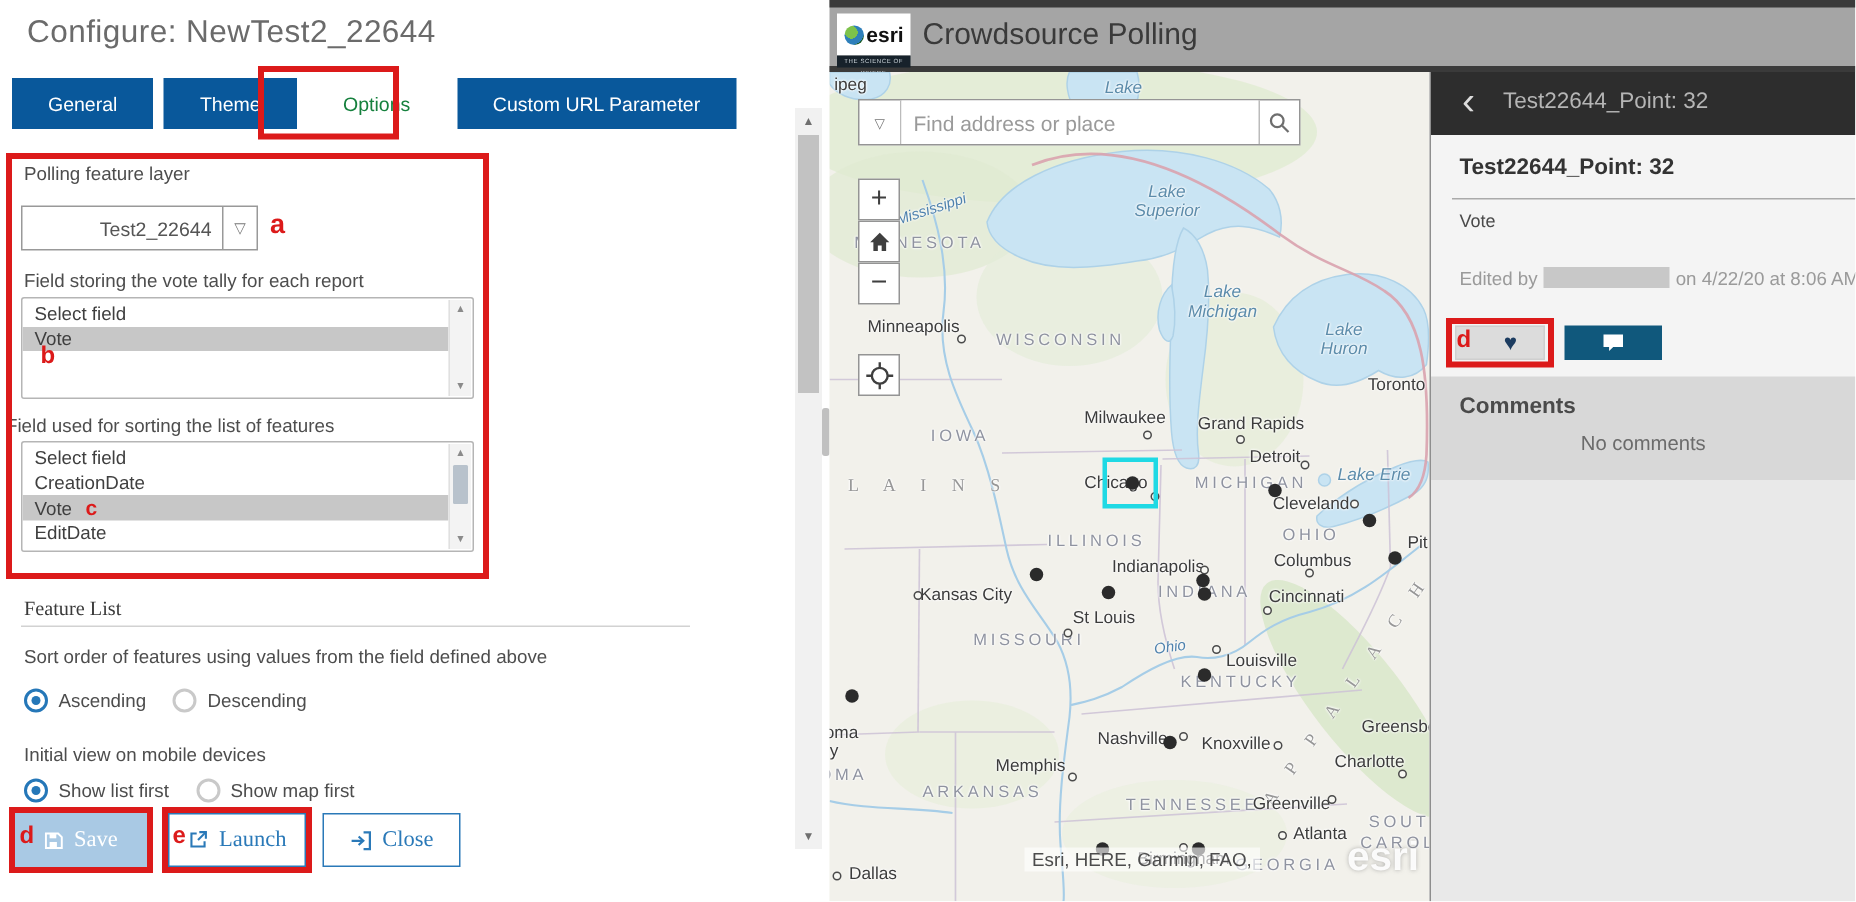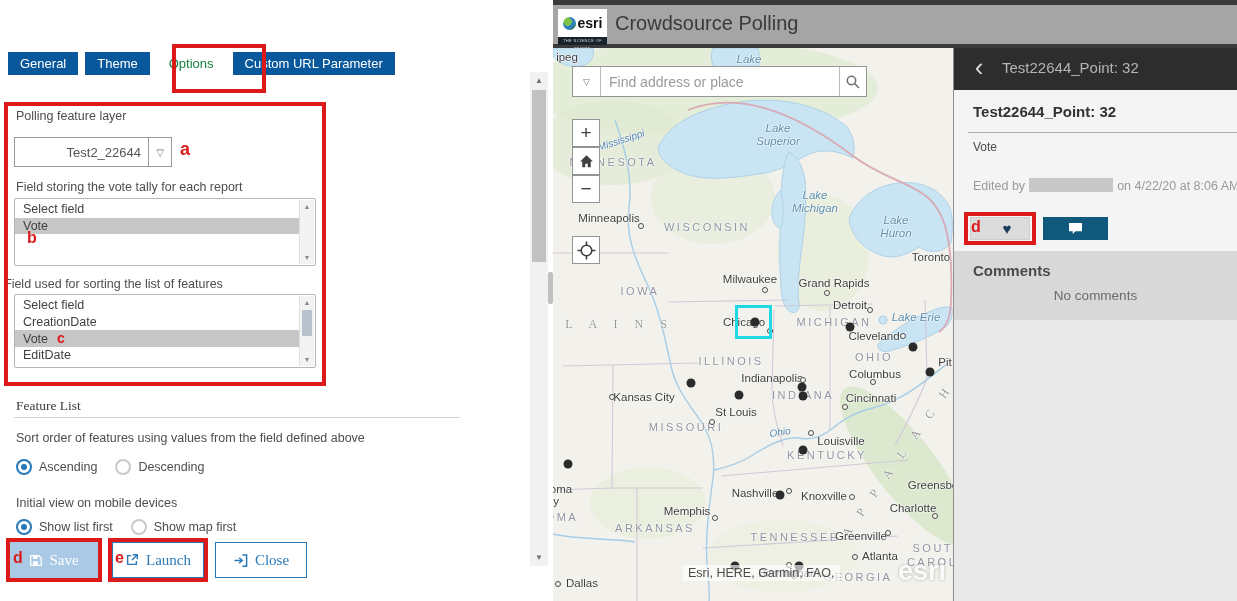--- a/index.html
+++ b/index.html
@@ -3,21 +3,21 @@
 <meta charset="utf-8">
 <style>
   * { margin:0; padding:0; box-sizing:border-box; }
   html,body { width:1237px; height:601px; background:#fff; font-family:"Liberation Sans",sans-serif; }
   #root { position:relative; width:1237px; height:601px; overflow:hidden; background:#fff; }
 
   
   #config { position:absolute; left:0; top:0; width:527px; height:601px; background:#fff; }
   #config-title { position:absolute; left:18px; top:10px; font-size:21px; color:#6b6b6b; font-weight:400; letter-spacing:.3px; }
   #tabs { position:absolute; left:8px; top:52px; display:flex; gap:7px; }
-  .tab { height:23px; background:var(--tab_blue); color:#fff; font-size:13px; display:flex; align-items:center; justify-content:center; padding:0 12px; cursor:pointer; white-space:nowrap; }
+  .tab { height:34px; background:var(--tab_blue); color:#fff; font-size:13px; display:flex; align-items:center; justify-content:center; padding:0 24px; cursor:pointer; white-space:nowrap; }
   .tab.active { background:#fff; color:#15803d; }
   .field-label { position:absolute; font-size:12.5px; color:#4d4d4d; }
   #layer-select { position:absolute; left:14px; top:137px; width:158px; height:30px; border:1px solid #999; background:#fff; display:flex; align-items:stretch; }
   #layer-select .val { flex:1; font-size:13px; color:#555; text-align:right; padding:7px 7px 0 0; }
   #layer-select .chev { width:23px; border-left:1px solid #999; display:flex; align-items:center; justify-content:center; color:#777; font-size:10px; }
   .listbox { position:absolute; left:14px; width:302px; background:#fff; border:1px solid #b5b5b5; border-radius:2px; overflow:hidden; padding:2px 16px 0 0; }
   .lrow { font-size:12.5px; color:#3f3f3f; height:16.5px; line-height:16.5px; padding-left:8px; white-space:nowrap; }
   .lrow.sel { background:#c7c7c7; }
   .lscroll { position:absolute; right:1px; top:1px; bottom:1px; width:15px; background:#f3f3f3; border-left:1px solid #e0e0e0; }
   .lscroll .up,.lscroll .dn { position:absolute; left:0; width:100%; text-align:center; font-size:7px; color:#8a8a8a; }
@@ -95,20 +95,21 @@
   #comments-heading { position:absolute; left:19px; top:11px; font-size:15px; font-weight:bold; color:#4a4a4a; }
   #no-comments { position:absolute; left:0; top:37px; width:100%; text-align:center; font-size:13.5px; color:#6b6b6b; }
   #panel-lower { position:absolute; left:0; top:272px; width:100%; bottom:0; background:#e9e9e9; }
 </style>
 </head>
 <body>
 
 <div id="root">
 
   <section id="config">
+    <h1 id="config-title">Configure: NewTest2_22644</h1>
     <nav id="tabs">
         <div class="tab">General</div>
         <div class="tab">Theme</div>
         <div class="tab active">Options</div>
         <div class="tab">Custom URL Parameter</div>
       </nav>
 
     <div class="field-label" style="left:16px;top:109px;">Polling feature layer</div>
     <div id="layer-select">
       <div class="val">Test2_22644</div>

